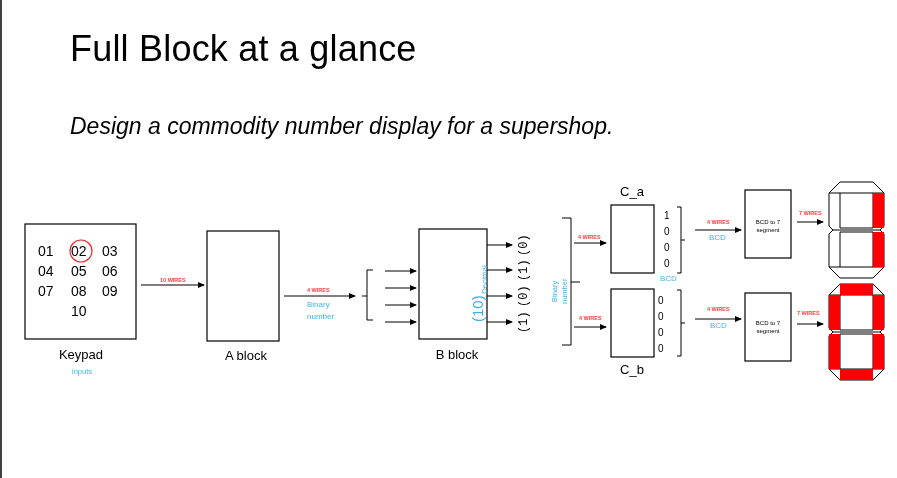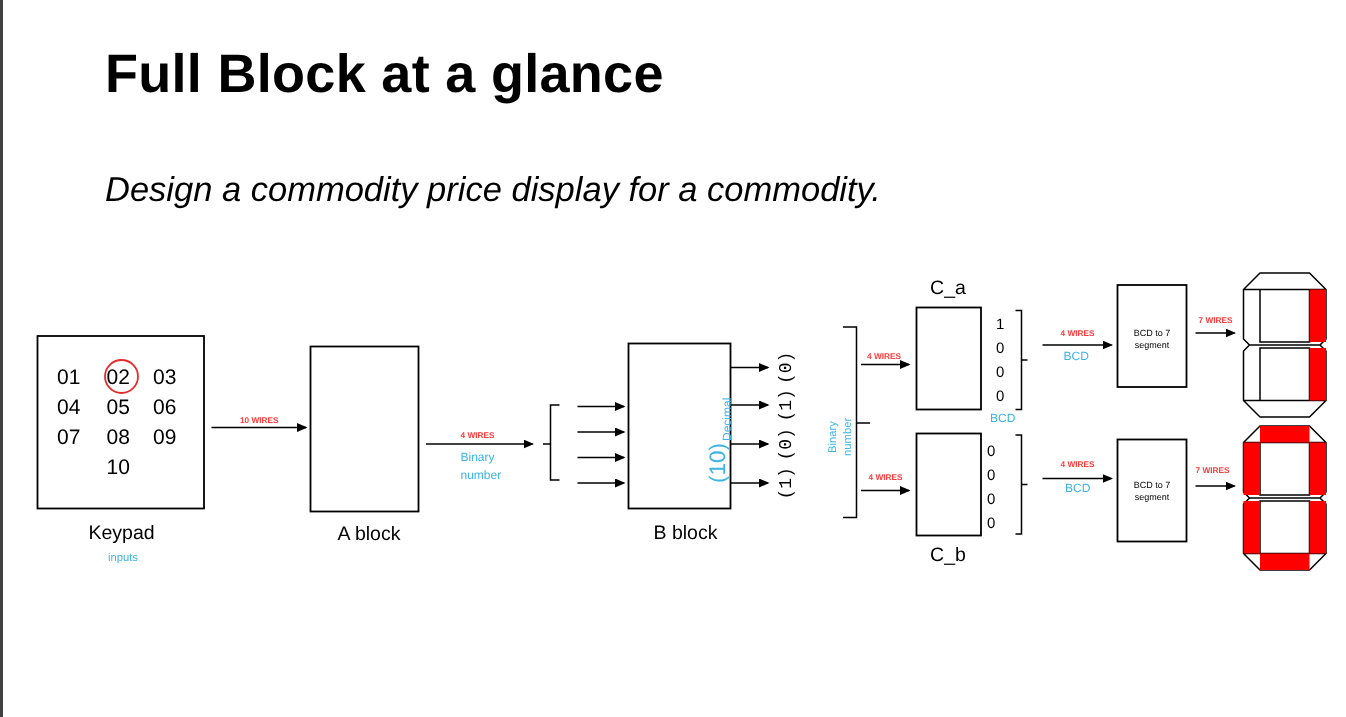--- a/index.html
+++ b/index.html
@@ -1,33 +1,33 @@
 <!DOCTYPE html>
 <html><head>
 <meta charset="utf-8">
 <style>
   html, body { margin: 0; padding: 0; background: #ffffff; }
   body { width: 897px; height: 478px; position: relative; overflow: hidden;
          font-family: "Liberation Sans", "DejaVu Sans", sans-serif; color: #000; }
   .left-edge { position: absolute; left: 0; top: 0; width: 2px; height: 478px; background: #404040; }
-  .title { position: absolute; left: 70px; top: 28px; font-size: 36px; font-weight: bold;
+  .title { position: absolute; left: 70px; top: 28px; font-size: 36px; font-weight: normal;
            letter-spacing: 0.2px; white-space: nowrap; }
   .subtitle { position: absolute; left: 70px; top: 113px; font-size: 23px; font-style: italic; white-space: nowrap; }
   svg.diagram { position: absolute; left: 0; top: 0; }
   .t-black { fill: #000; font-family: "Liberation Sans", "DejaVu Sans", sans-serif; }
   .t-red { fill: #ff3b3b; font-family: "Liberation Sans", "DejaVu Sans", sans-serif; font-size: 5.5px; font-weight: bold; }
   .t-blue { fill: #3cb4e6; font-family: "Liberation Sans", "DejaVu Sans", sans-serif; }
   .t-mono { fill: #000; font-family: "Liberation Mono", "DejaVu Sans Mono", monospace; }
 </style>
 </head>
 <body>
 
 <div class="left-edge"></div>
 <div class="title">Full Block at a glance</div>
-<div class="subtitle">Design a commodity price display for a commodity.</div>
+<div class="subtitle">Design a commodity number display for a supershop.</div>
 
 <svg class="diagram" width="897" height="478" viewBox="0 0 897 478">
   <defs>
     <marker id="arr" markerWidth="7" markerHeight="6" refX="6" refY="3" orient="auto" markerUnits="userSpaceOnUse">
       <path d="M0,0 L7,3 L0,6 z" fill="#000"></path>
     </marker>
   </defs>
 
   <rect x="25" y="224" width="111" height="115" fill="none" stroke="#000" stroke-width="1.2"></rect>
   <g font-size="14" class="t-black">

